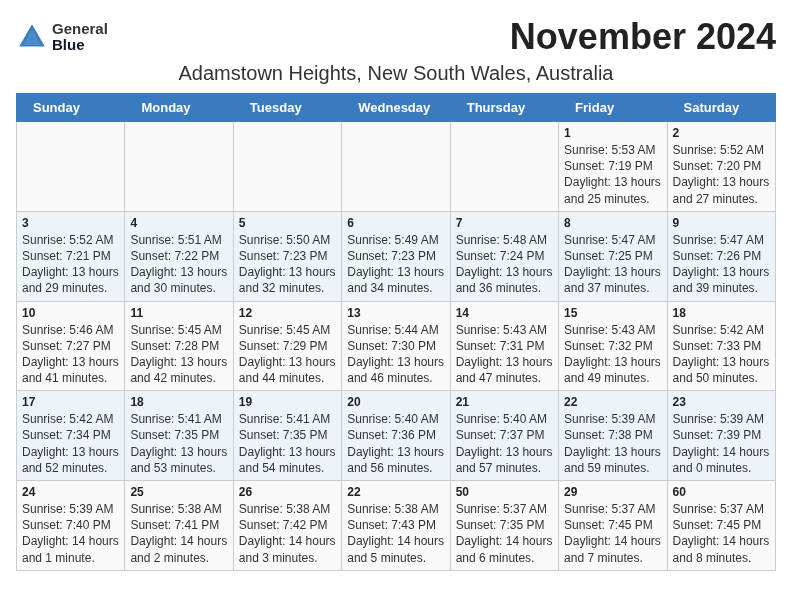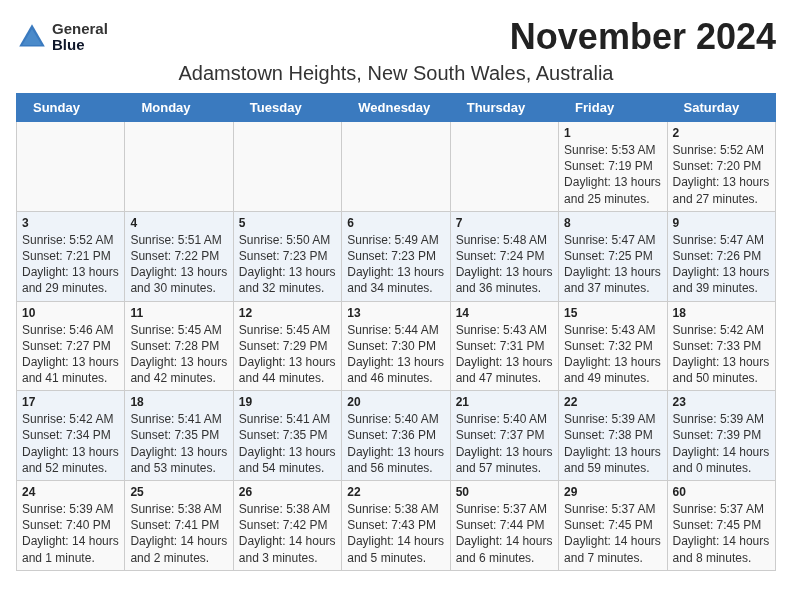--- a/index.html
+++ b/index.html
@@ -327,21 +327,21 @@
         <td>
           <span class="day-num">22</span>
           <div class="day-info">Sunrise: 5:38 AM
 Sunset: 7:43 PM
 Daylight: 14 hours
 and 5 minutes.</div>
         </td>
         <td>
           <span class="day-num">50</span>
           <div class="day-info">Sunrise: 5:37 AM
-Sunset: 7:44 PM
+Sunset: 7:35 PM
 Daylight: 14 hours
 and 6 minutes.</div>
         </td>
         <td>
           <span class="day-num">29</span>
           <div class="day-info">Sunrise: 5:37 AM
 Sunset: 7:45 PM
 Daylight: 14 hours
 and 7 minutes.</div>
         </td>

